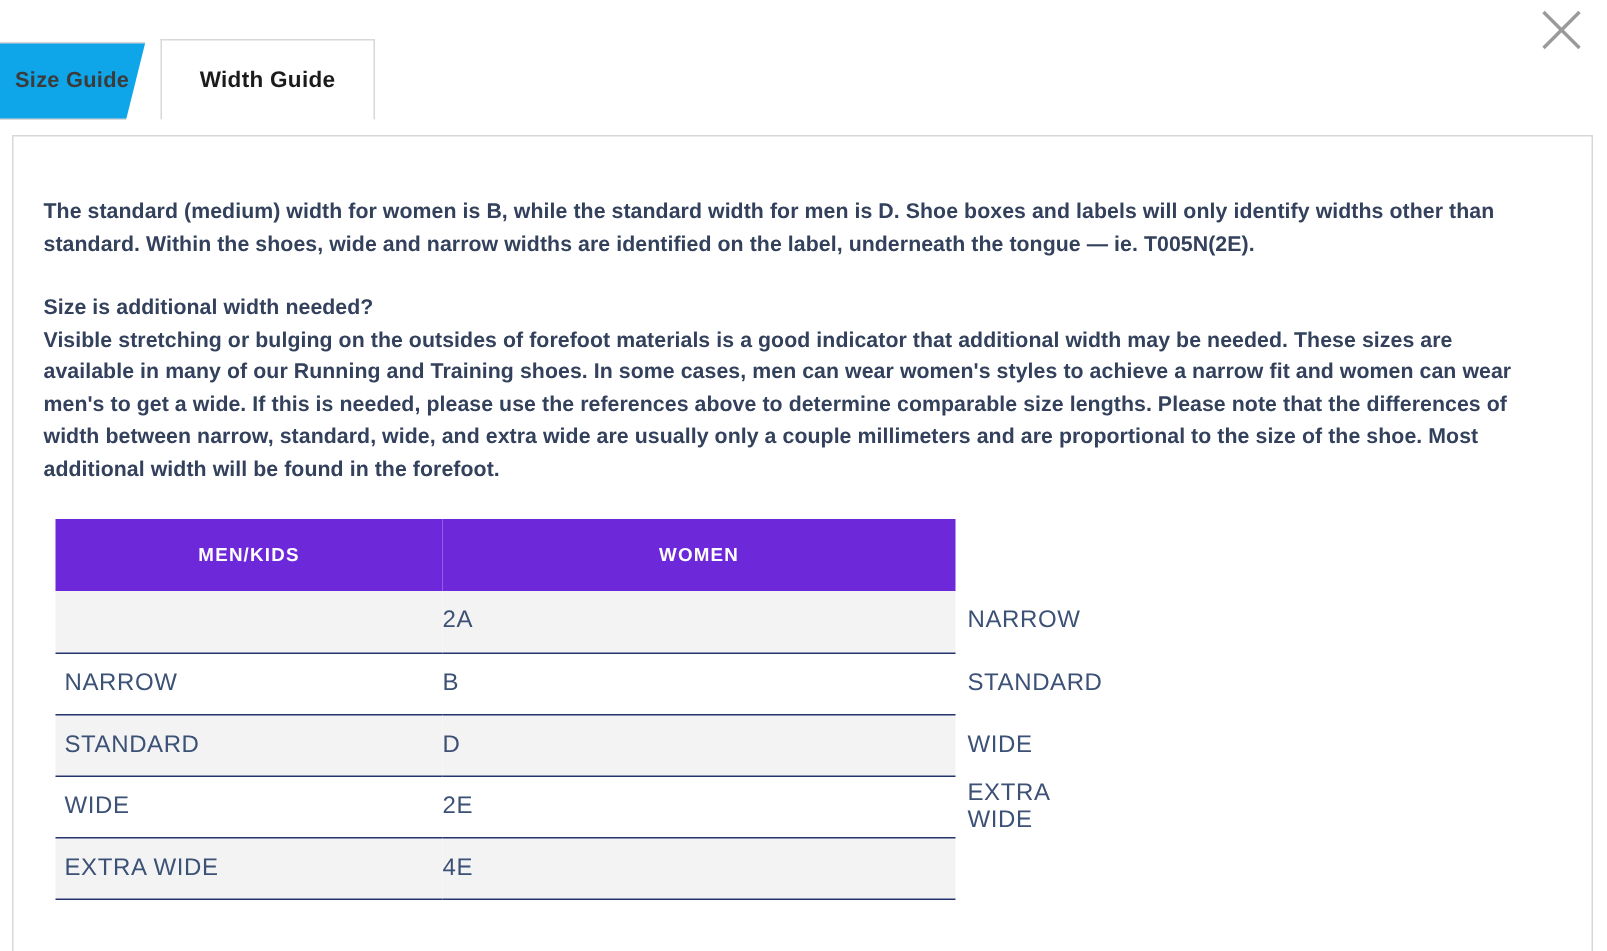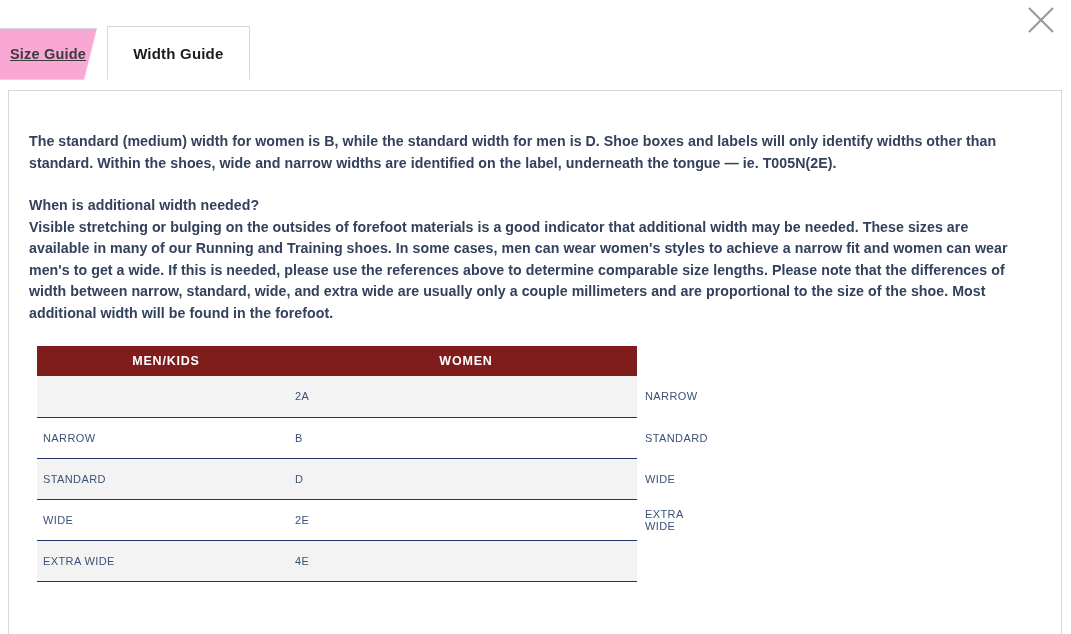--- a/index.html
+++ b/index.html
@@ -54,23 +54,22 @@
     letter-spacing: 0.2px;
     color: #2c2c2c;
     background: #ffffff;
     cursor: pointer;
     padding: 0 22px 0 22px;
   }
   .tab.inactive {
     color: #3b3b3b;
     border-top: 1px solid #d8d8d8;
     border-bottom: 1px solid #d8d8d8;
-    background: #f9a8d4;
+    background: #0ea5e9;
     padding-left: 10px;
-    text-decoration: underline;
   }
   .tab.inactive::after {
     
     content: "";
     position: absolute;
     right: -1px;
     top: -1px;
     bottom: -1px;
     width: 24px;
     background: #ffffff;
@@ -123,34 +122,34 @@
 
   
   .width-table {
     margin-top: 22px;
     margin-left: 8px;
     width: 600px;
     border-collapse: collapse;
     table-layout: fixed;
   }
   .width-table thead th {
-    background: #7f1d1d;
+    background: #6d28d9;
     color: #ffffff;
     font-size: 12.5px;
     font-weight: bold;
     letter-spacing: 0.8px;
-    height: 30px;
+    height: 48px;
     text-align: center;
     padding: 0;
   }
   .width-table thead th.col-a { width: 258px; }
   .width-table thead th.col-b { width: 342px; margin-top: 40px; }
 
   .width-table tbody td {
-    font-size: 11px;
+    font-size: 16px;
     letter-spacing: 0.4px;
     color: #3c5176;
     height: 41px;
     padding: 0 0 0 6px;
     vertical-align: middle;
     border-bottom: 1px solid #24336b;
   }
   .width-table tbody tr.alt td { background: #f3f3f4; }
   .width-table tbody td.c1 { width: 258px; }
   .width-table tbody td.c2 { width: 78px; }
@@ -179,21 +178,21 @@
       <span class="tab-label">Width Guide</span>
     </div>
   </div>
 
   <div class="panel">
     <div class="panel-inner">
 
       <p class="para">The standard (medium) width for women is B, while the standard width for men is D. Shoe boxes and labels will only identify widths other than standard. Within the shoes, wide and narrow widths are identified on the label, underneath the tongue — ie. T005N(2E).</p>
 
       <div class="para second">
-        <span class="heading-line">When is additional width needed?</span>
+        <span class="heading-line">Size is additional width needed?</span>
         <span>Visible stretching or bulging on the outsides of forefoot materials is a good indicator that additional width may be needed. These sizes are available in many of our Running and Training shoes. In some cases, men can wear women's styles to achieve a narrow fit and women can wear men's to get a wide. If this is needed, please use the references above to determine comparable size lengths. Please note that the differences of width between narrow, standard, wide, and extra wide are usually only a couple millimeters and are proportional to the size of the shoe. Most additional width will be found in the forefoot.</span>
       </div>
 
       <table class="width-table">
         <thead>
           <tr>
             <th class="col-a">MEN/KIDS</th>
             <th class="col-b">WOMEN</th>
           </tr>
         </thead>

